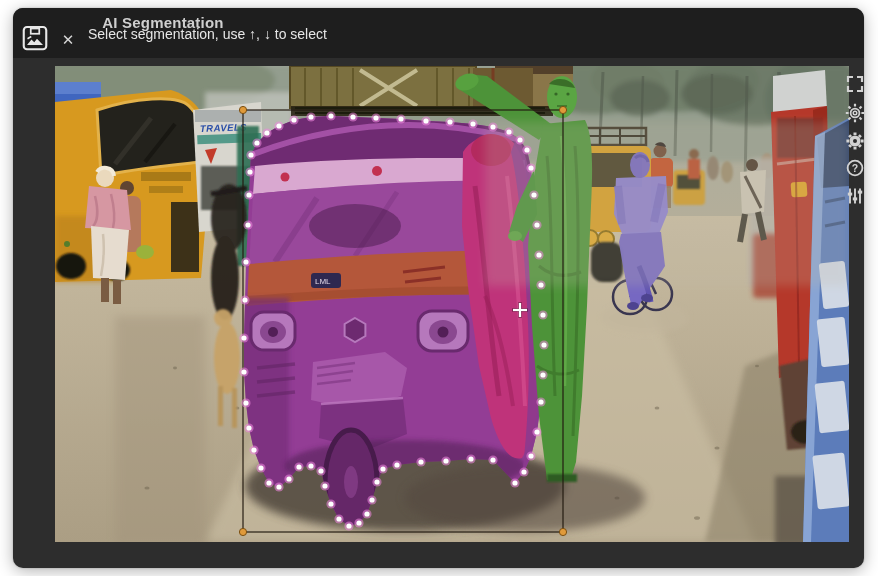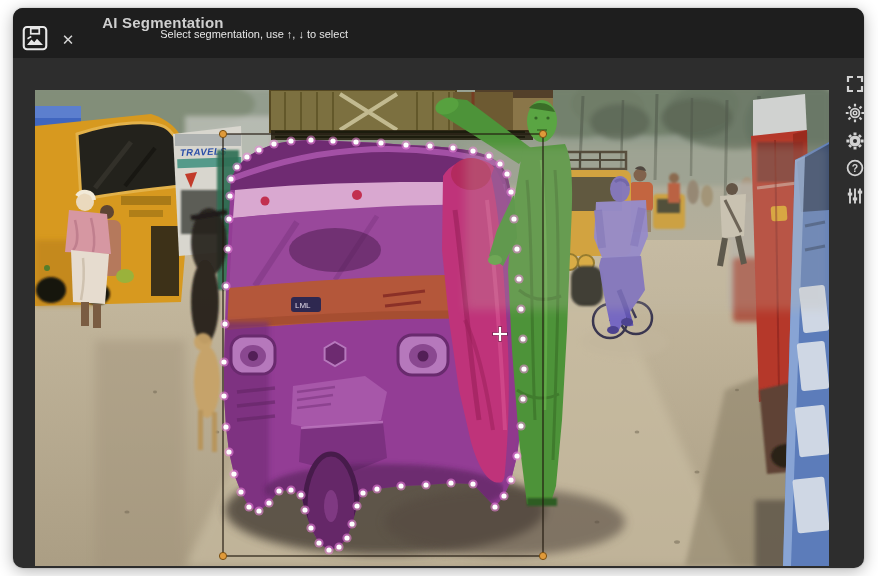--- a/index.html
+++ b/index.html
@@ -25,25 +25,25 @@
     position:absolute;left:43px;top:20px;width:24px;height:24px;
     color:#d6d6d6;font-size:15px;line-height:24px;text-align:center;
     background:none;border:none;cursor:pointer;padding:0;
   }
   .panel-title{
     position:absolute;left:70px;top:6px;width:160px;text-align:center;
     font-size:15px;color:#cfcfcf;letter-spacing:.2px;font-weight:bold;
   }
   .instructions{
     position:absolute;left:75px;top:19px;width:260px;
-    font-size:11px;line-height:14.5px;color:#e6e6e6;text-align:right;
+    font-size:14px;line-height:14.5px;color:#e6e6e6;
   }
   .photo{
-    position:absolute;left:22px;top:58px;width:794px;height:476px;
-    cursor:crosshair;background:#9a9a92;margin-top:24px;
+    position:absolute;left:42px;top:58px;width:794px;height:476px;
+    cursor:crosshair;background:#9a9a92;
   }
   .photo svg{display:block;filter:blur(.35px);}
   .rail-btn{
     position:absolute;left:831px;width:22px;height:22px;
     background:none;border:none;padding:0;cursor:pointer;
   }
   .rail-btn svg{display:block;}
 </style>
 </head>
 <body>

